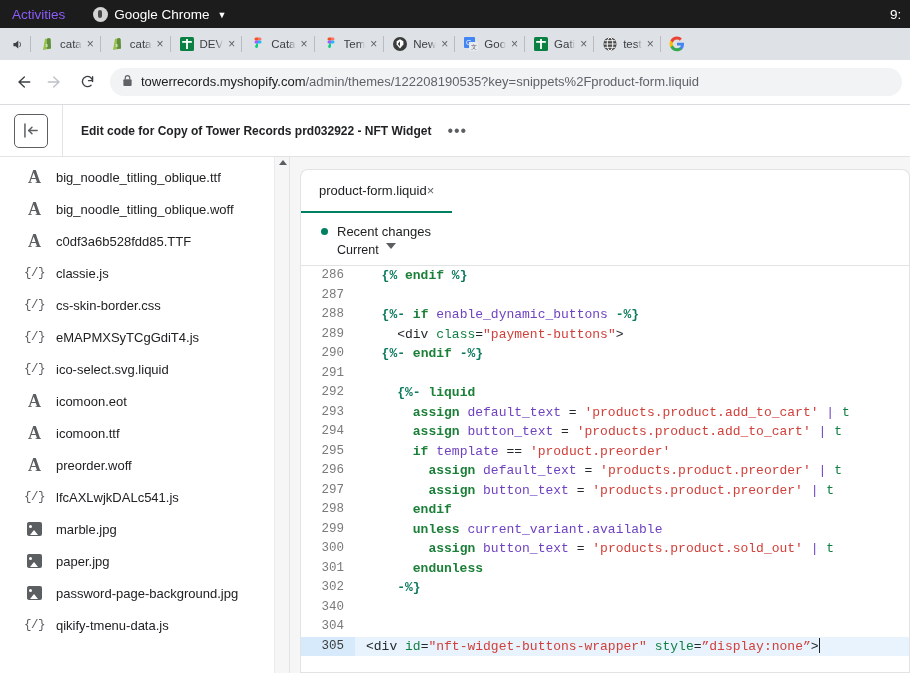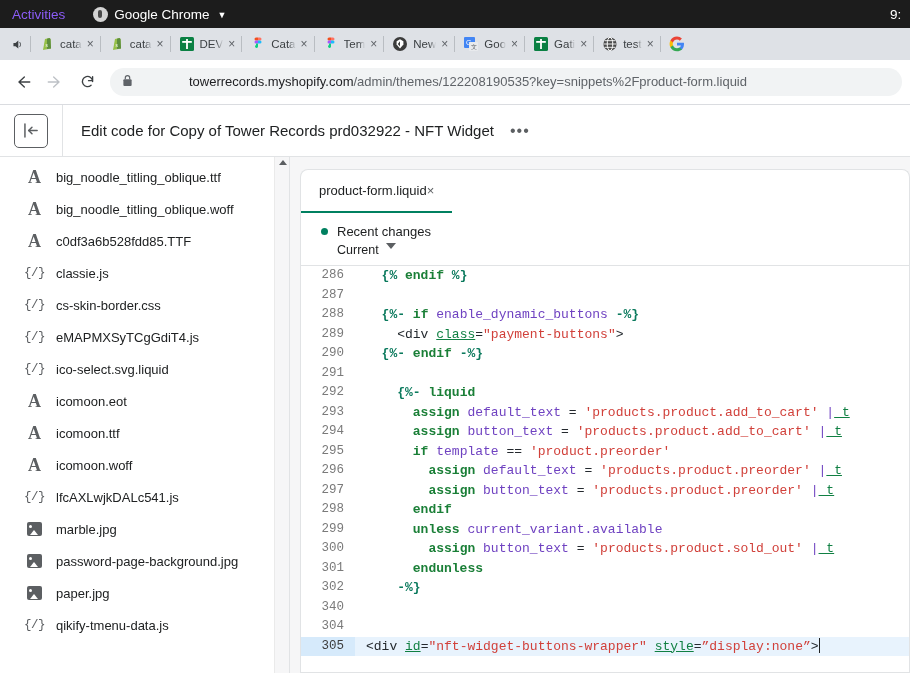--- a/index.html
+++ b/index.html
@@ -66,38 +66,38 @@
     width:30px;height:30px; display:flex;align-items:center;justify-content:center;
     color:#5f6368; font-size:17px; border-radius:50%;
   }
   .nav-btn.dis{ color:#bdc1c6; }
   .omnibox{
     flex:1; height:28px; background:#f1f3f4; border-radius:14px;
     display:flex; align-items:center; gap:8px; padding:0 12px;
     margin-left:6px; font-size:13px; color:#202124;
   }
   .lock{ flex:0 0 auto; }
-  .url{ white-space:nowrap; overflow:hidden;margin-left:48px; }
+  .url{ white-space:nowrap; overflow:hidden; }
   .url .dim{ color:#5f6368; }
   .page-divider{ height:1px; background:#dadce0; }
 
   
   .app-header{
     height:52px; display:flex; align-items:center;
     background:#ffffff; border-bottom:1px solid #e1e3e5;
   }
   .exit-btn{
     width:34px;height:34px; margin-left:14px;
     border:1.6px solid #5c5f62; border-radius:5px;
     display:flex;align-items:center;justify-content:center;
     color:#5c5f62; font-size:15px; flex:0 0 auto;
   }
   .hdr-sep{ width:1px; height:52px; background:#e1e3e5; margin-left:14px; }
   .hdr-title{
-    margin-left:18px; font-size:15px; color:#202223; white-space:nowrap;
+    margin-left:18px; font-size:12px; color:#202223; white-space:nowrap;font-weight:bold;
   }
   .hdr-dots{ margin-left:16px; color:#5c5f62; font-size:16px; letter-spacing:1px; line-height:1;}
 
   
   .body-split{ display:flex; height:calc(674px - 28px - 32px - 44px - 1px - 53px); }
 
   
   .sidebar{
     width:289px; flex:0 0 auto; background:#ffffff;
     padding-top:4px; overflow:hidden; position:relative;
@@ -189,21 +189,21 @@
   .src{ padding-left:11px; flex:1; overflow:hidden; }
   .cline.active .gut{ background:#d6eafb; color:#3c3c3c; }
   .cline.active .src{ background:#e8f3fd; }
 
   
   .t-tag    { color:#0b7a5d; font-weight:bold; }
   .t-kw     { color:#1a7f37; font-weight:bold; }
   .t-var    { color:#6f42c1; }
   .t-str    { color:#d1403a; }
   .t-plain  { color:#24292e; }
-  .t-attr   { color:#108043;text-decoration:underline; }
+  .t-attr   { color:#108043; }
   .t-pipe   { color:#6f42c1; }
   .caret-bar{
     display:inline-block; width:1px; height:15px; background:#202223;
     vertical-align:-3px;
   }
 </style>
 </head>
 <body>
 
 <div class="gnome-bar">
@@ -437,45 +437,45 @@
         <div class="file-row">
           <span class="fi">
             <span class="fi-font">A</span>
           </span>
           <span class="file-name">icomoon.ttf</span>
         </div>
         <div class="file-row">
           <span class="fi">
             <span class="fi-font">A</span>
           </span>
-          <span class="file-name">icomoon.woff</span>
+          <span class="file-name">preorder.woff</span>
         </div>
         <div class="file-row">
           <span class="fi">
             <span class="fi-code">{/}</span>
           </span>
           <span class="file-name">lfcAXLwjkDALc541.js</span>
         </div>
         <div class="file-row">
           <span class="fi">
             <span class="fi-img"></span>
           </span>
           <span class="file-name">marble.jpg</span>
         </div>
         <div class="file-row">
           <span class="fi">
             <span class="fi-img"></span>
           </span>
+          <span class="file-name">paper.jpg</span>
+        </div>
+        <div class="file-row">
+          <span class="fi">
+            <span class="fi-img"></span>
+          </span>
           <span class="file-name">password-page-background.jpg</span>
-        </div>
-        <div class="file-row">
-          <span class="fi">
-            <span class="fi-img"></span>
-          </span>
-          <span class="file-name">paper.jpg</span>
         </div>
         <div class="file-row">
           <span class="fi">
             <span class="fi-code">{/}</span>
           </span>
           <span class="file-name">qikify-tmenu-data.js</span>
         </div>
       </div>
     <div class="side-scroll">
       <div class="up-arrow"></div>

